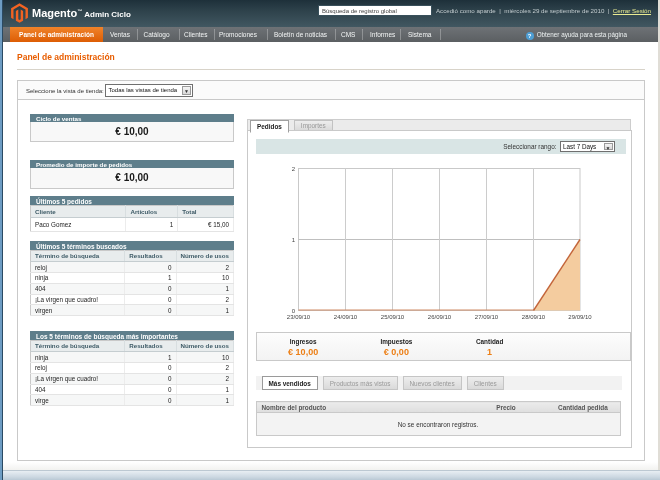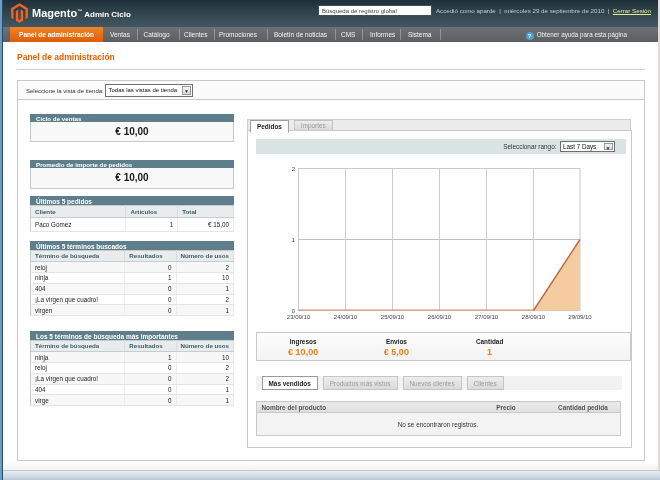--- a/index.html
+++ b/index.html
@@ -304,22 +304,22 @@
       <text x="320" y="155" text-anchor="middle">29/09/10</text>
     </g>
   </svg>
 
   <div class="abs" id="totals">
     <div class="cell">
         <div class="tl">Ingresos</div>
         <div class="tv">€ 10,00</div>
       </div>
     <div class="cell">
-        <div class="tl">Envíos</div>
-        <div class="tv">€ 5,00</div>
+        <div class="tl">Impuestos</div>
+        <div class="tv">€ 0,00</div>
       </div>
     <div class="cell">
         <div class="tl">Cantidad</div>
         <div class="tv">1</div>
       </div>
   </div>
 
   <div class="abs tabstrip" id="tabs2">
     <div class="tab on">Más vendidos</div>
     <div class="tab">Productos más vistos</div>

